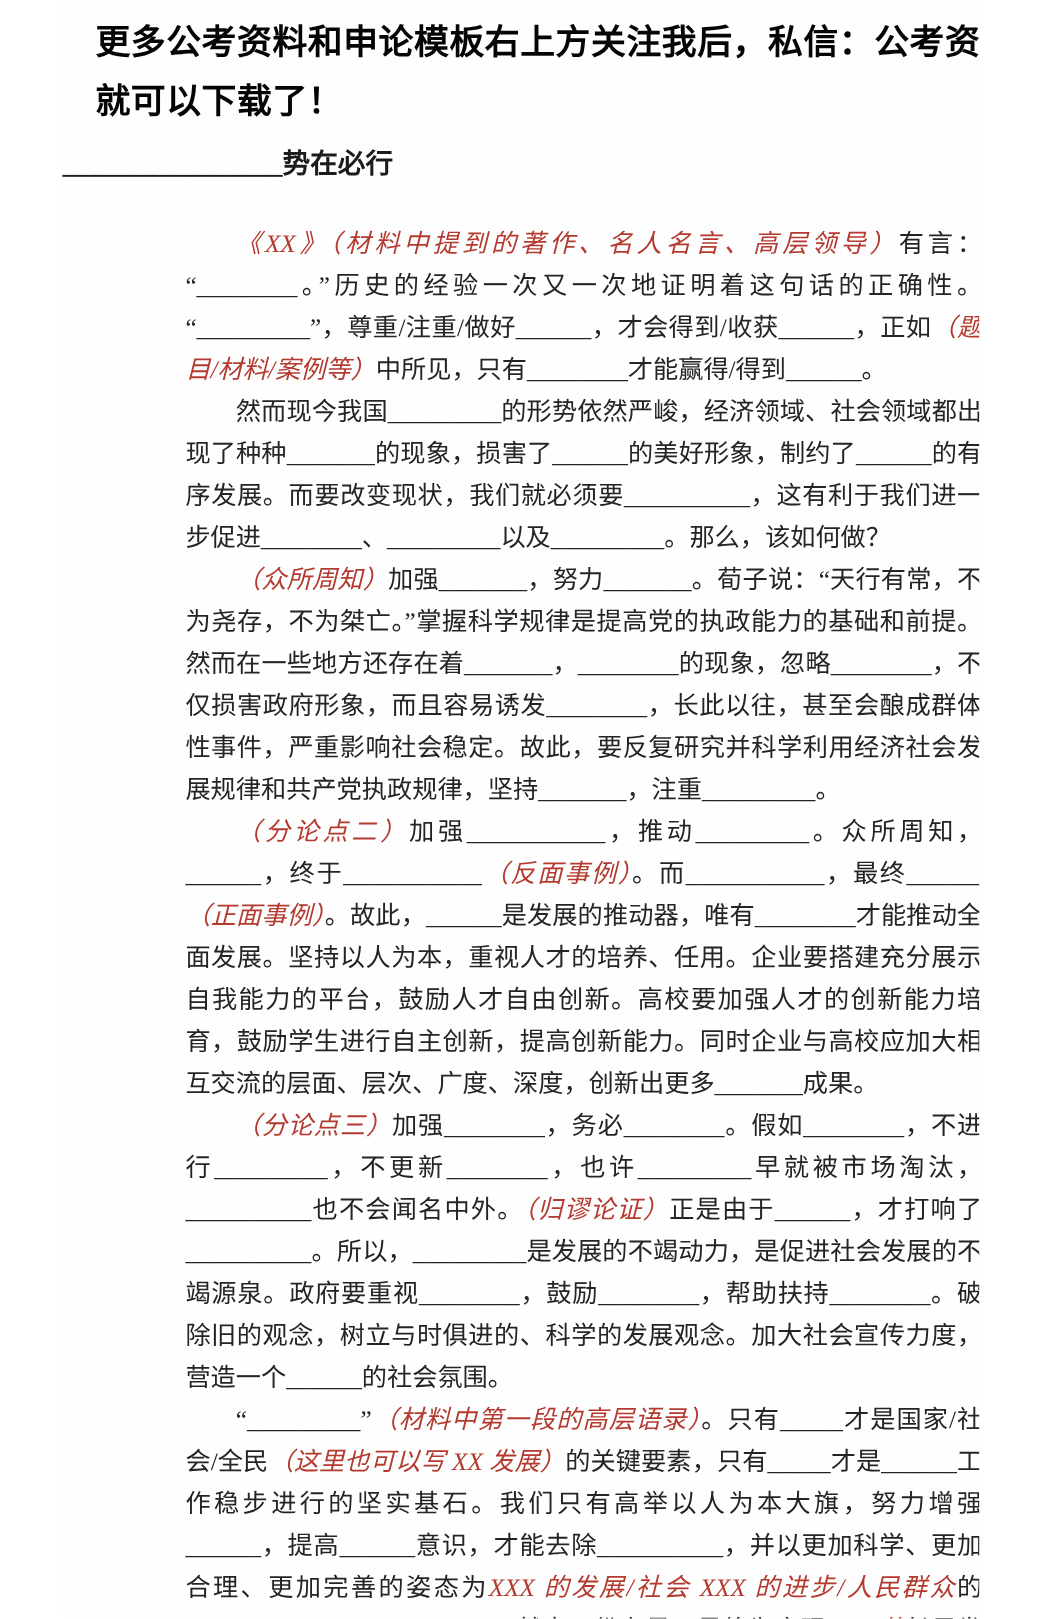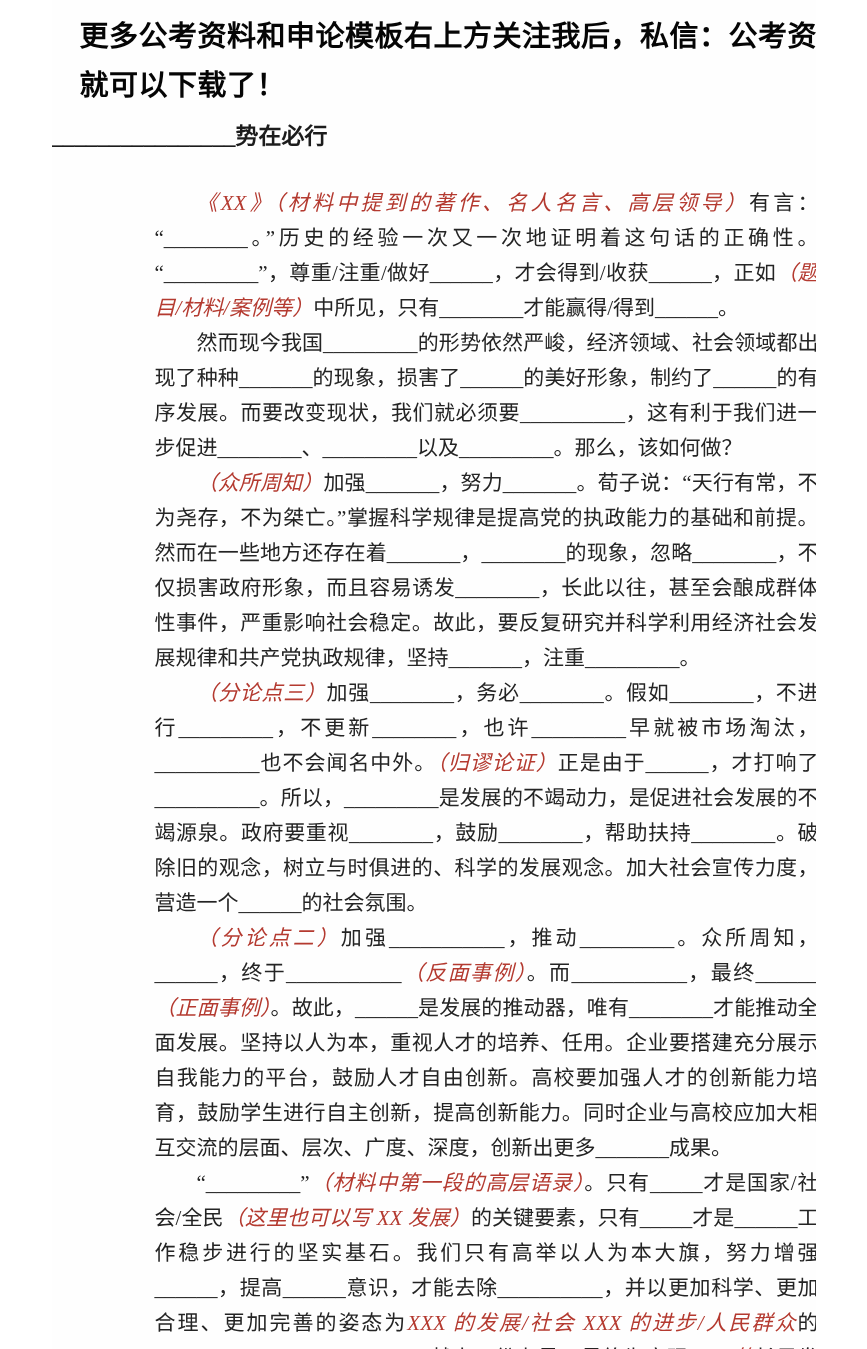--- a/index.html
+++ b/index.html
@@ -64,18 +64,18 @@
   <div class="banner">更多公考资料和申论模板右上方关注我后，私信：公考资料，就可以下载了！</div>
 
   <div class="title-line">
     <span class="blank">________________</span><span>势在必行</span>
   </div>
 
   <div class="essay-body">
       <p class="para"><span class="seg-red">《XX》（材料中提到的著作、名人名言、高层领导）</span><span>有言：“________。”历史的经验一次又一次地证明着这句话的正确性。“_________”，尊重/注重/做好______，才会得到/收获______，正如</span><span class="seg-red">（题目/材料/案例等）</span><span>中所见，只有________才能赢得/得到______。</span></p>
       <p class="para"><span>然而现今我国_________的形势依然严峻，经济领域、社会领域都出现了种种_______的现象，损害了______的美好形象，制约了______的有序发展。而要改变现状，我们就必须要__________，这有利于我们进一步促进________、_________以及_________。那么，该如何做？</span></p>
       <p class="para"><span class="seg-red">（众所周知）</span><span>加强_______，努力_______。荀子说：“天行有常，不为尧存，不为桀亡。”掌握科学规律是提高党的执政能力的基础和前提。然而在一些地方还存在着_______，________的现象，忽略________，不仅损害政府形象，而且容易诱发________，长此以往，甚至会酿成群体性事件，严重影响社会稳定。故此，要反复研究并科学利用经济社会发展规律和共产党执政规律，坚持_______，注重_________。</span></p>
+      <p class="para"><span class="seg-red">（分论点二）</span><span>加强___________，推动_________。众所周知，______，终于___________</span><span class="seg-red">（反面事例）</span><span>。而___________，最终______</span><span class="seg-red">（正面事例）</span><span>。故此，______是发展的推动器，唯有________才能推动全面发展。坚持以人为本，重视人才的培养、任用。企业要搭建充分展示自我能力的平台，鼓励人才自由创新。高校要加强人才的创新能力培育，鼓励学生进行自主创新，提高创新能力。同时企业与高校应加大相互交流的层面、层次、广度、深度，创新出更多_______成果。</span></p>
       <p class="para"><span class="seg-red">（分论点三）</span><span>加强________，务必________。假如________，不进行_________，不更新________，也许_________早就被市场淘汰，__________也不会闻名中外。</span><span class="seg-red">（归谬论证）</span><span>正是由于______，才打响了__________。所以，_________是发展的不竭动力，是促进社会发展的不竭源泉。政府要重视________，鼓励________，帮助扶持________。破除旧的观念，树立与时俱进的、科学的发展观念。加大社会宣传力度，营造一个______的社会氛围。</span></p>
-      <p class="para"><span class="seg-red">（分论点二）</span><span>加强___________，推动_________。众所周知，______，终于___________</span><span class="seg-red">（反面事例）</span><span>。而___________，最终______</span><span class="seg-red">（正面事例）</span><span>。故此，______是发展的推动器，唯有________才能推动全面发展。坚持以人为本，重视人才的培养、任用。企业要搭建充分展示自我能力的平台，鼓励人才自由创新。高校要加强人才的创新能力培育，鼓励学生进行自主创新，提高创新能力。同时企业与高校应加大相互交流的层面、层次、广度、深度，创新出更多_______成果。</span></p>
       <p class="para"><span>“_________”</span><span class="seg-red">（材料中第一段的高层语录）</span><span>。只有_____才是国家/社会/全民</span><span class="seg-red">（这里也可以写 XX 发展）</span><span>的关键要素，只有_____才是______工作稳步进行的坚实基石。我们只有高举以人为本大旗，努力增强______，提高______意识，才能去除__________，并以更加科学、更加合理、更加完善的姿态为</span><span class="seg-red">XXX 的发展/社会 XXX 的进步/人民群众</span><span>的______、________、________献出一份力量。最终为实现</span><span class="seg-red">XXX 的</span><span>长足发展奠定最为坚实可靠的基础。</span></p>
     </div>
 
 </div>
 
 </body></html>

